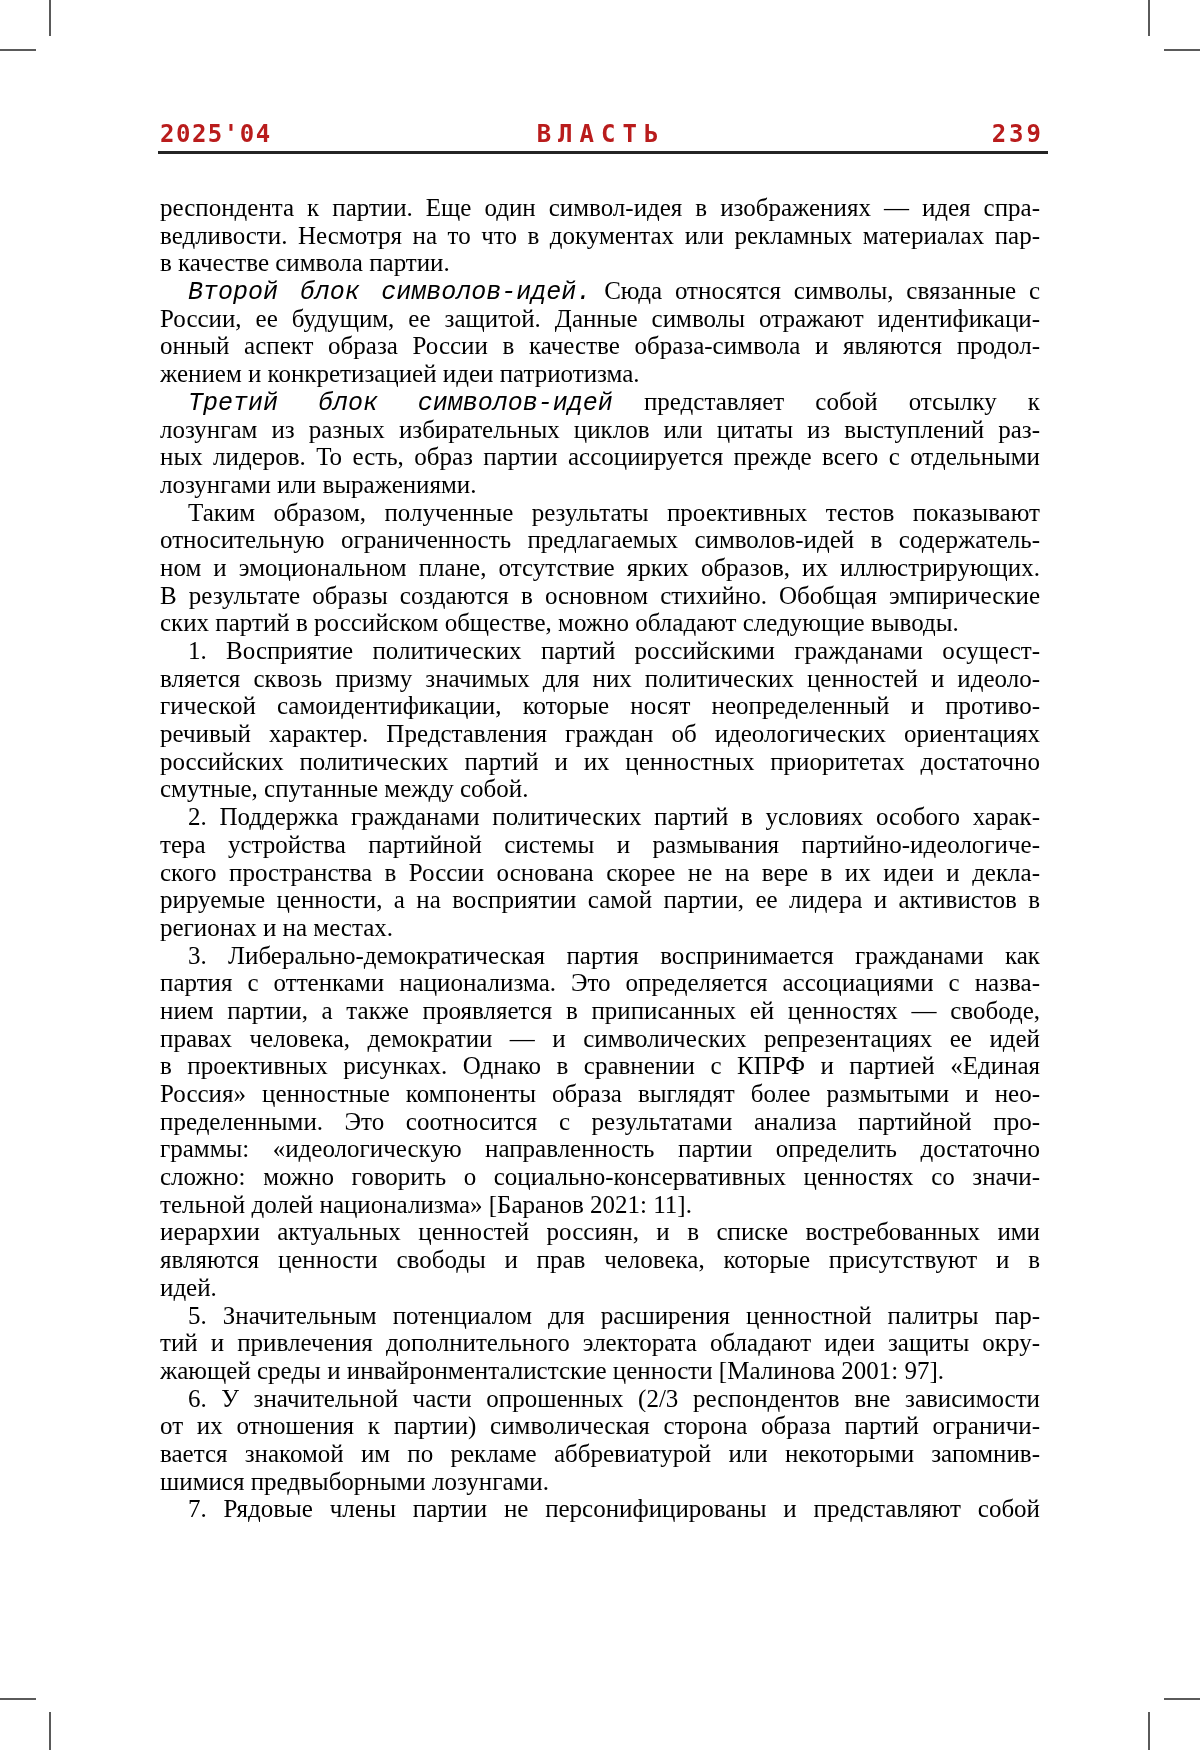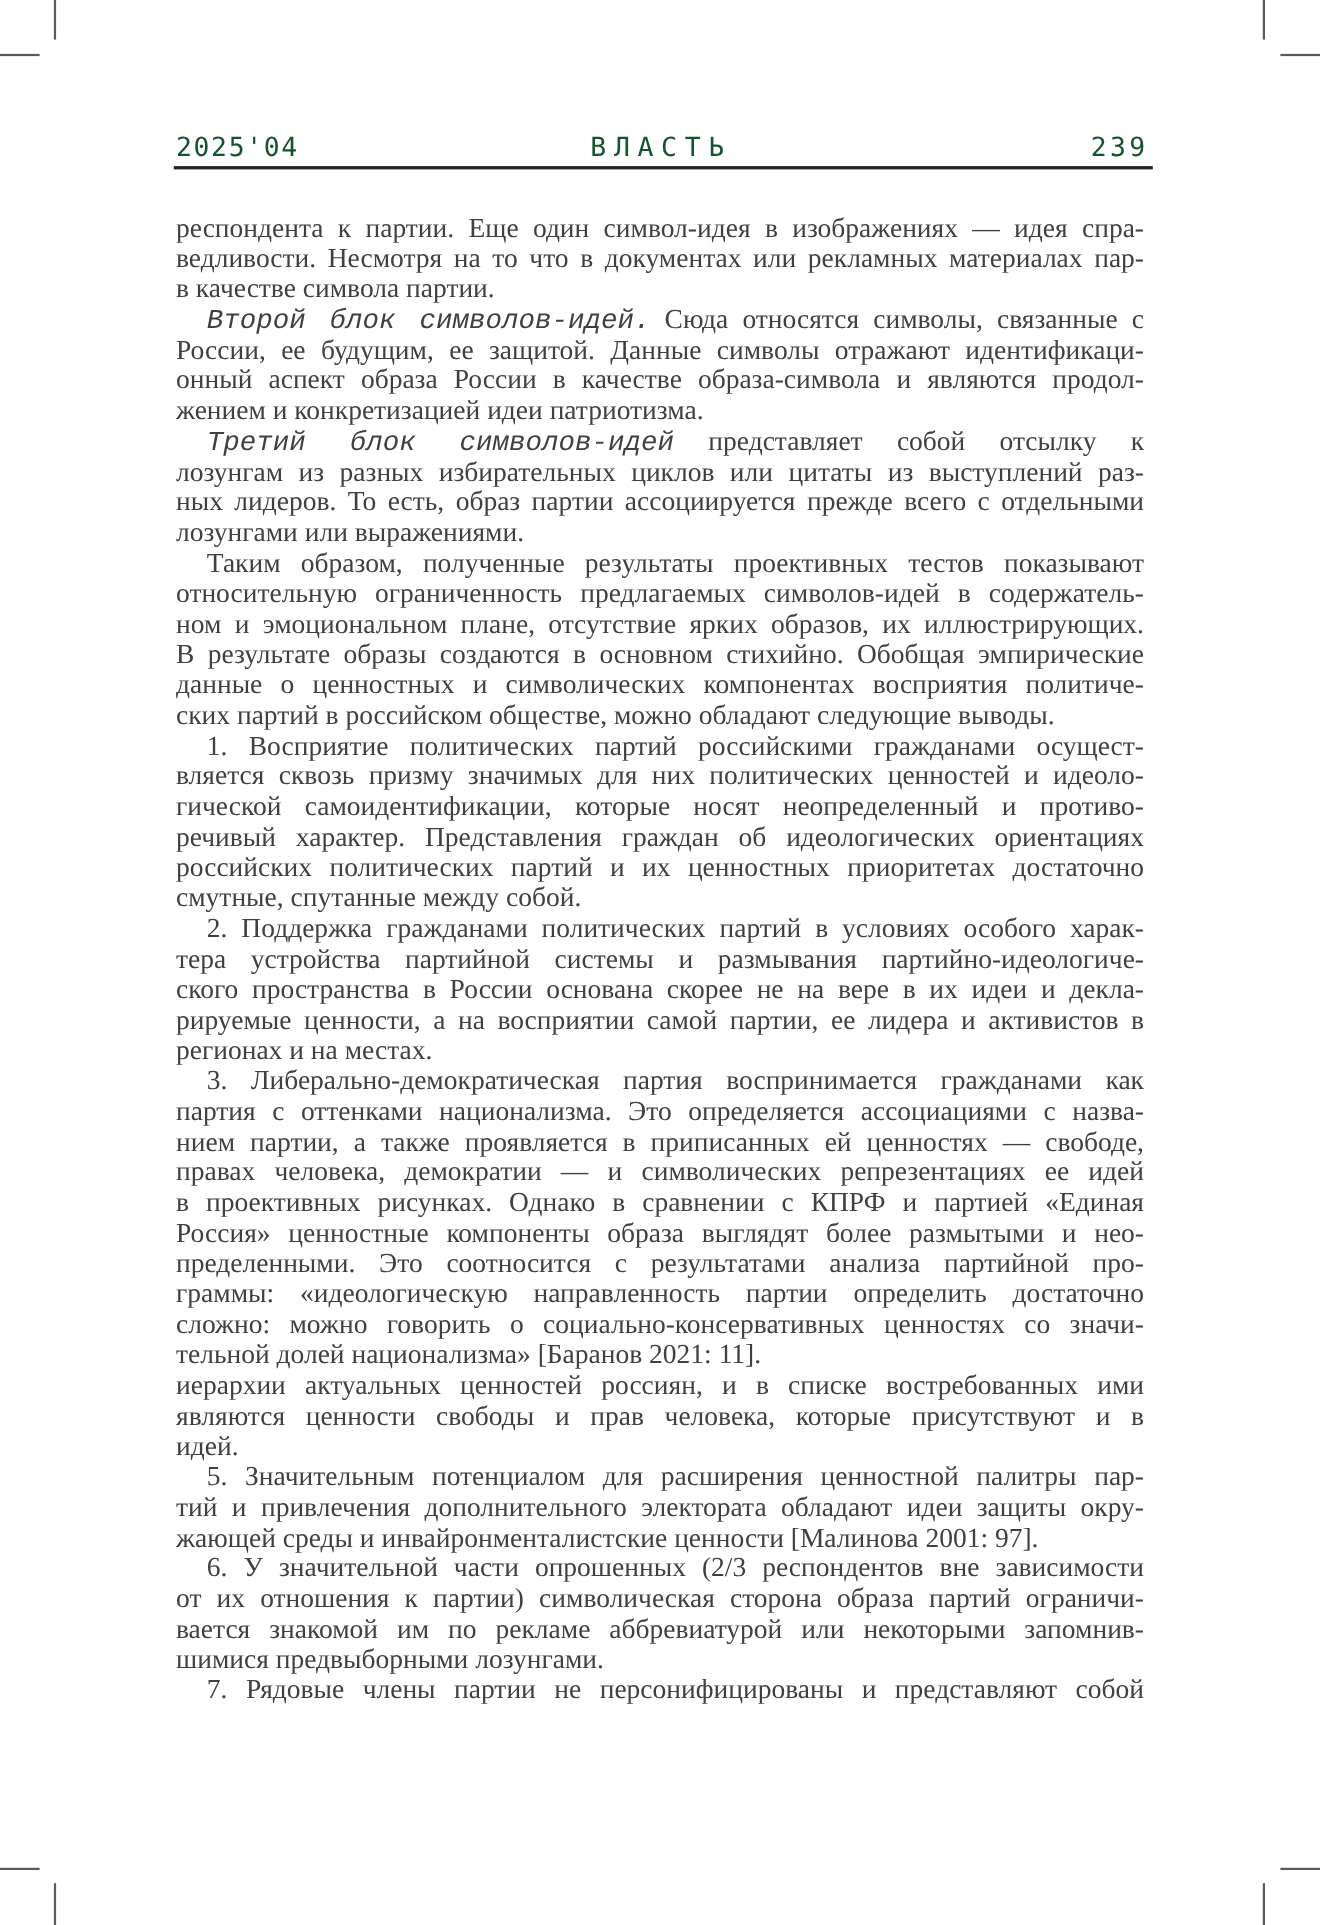--- a/index.html
+++ b/index.html
@@ -30,22 +30,22 @@
 
   
   .pagehead {
     position: absolute;
     left: 158px;
     top: 120px;
     width: 886px;
     height: 30px;
     font-family: "DejaVu Sans Mono", "Liberation Mono", monospace;
     font-size: 24px;
-    font-weight: 400;
-    color: #14532d;
+    font-weight: 700;
+    color: #b91c1c;
   }
   .pagehead .issue   { position: absolute; left: 2px; top: 0; letter-spacing: 1.5px; }
   .pagehead .jtitle  { position: absolute; left: 50%; top: 0; transform: translateX(-50%); letter-spacing: 7px; }
   .pagehead .pagenum { position: absolute; right: 0; top: 0; letter-spacing: 3px; }
 
   .headrule {
     position: absolute;
     left: 158px;
     top: 151px;
     width: 890px;
@@ -54,21 +54,21 @@
   }
 
   
   .body {
     position: absolute;
     left: 160px;
     top: 194px;
     width: 880px;
     font-family: "Liberation Serif", "DejaVu Serif", serif;
     font-size: 25px;
-    color: #404040;
+    color: #000000;
   }
   .para { margin: 0; }
   .line {
     height: 27.7px;
     line-height: 27.7px;
     overflow: hidden;
     text-align: justify;
   }
   
   .line.j::after {
@@ -119,21 +119,20 @@
         <div class="line indent j"><span class="it">Третий блок символов-идей</span><span> представляет собой отсылку к предвыборным</span></div>
         <div class="line j"><span>лозунгам из разных избирательных циклов или цитаты из выступлений раз-</span></div>
         <div class="line j"><span>ных лидеров. То есть, образ партии ассоциируется прежде всего с отдельными</span></div>
         <div class="line"><span>лозунгами или выражениями.</span></div>
       </div>
       <div class="para">
         <div class="line indent j"><span>Таким образом, полученные результаты проективных тестов показывают</span></div>
         <div class="line j"><span>относительную ограниченность предлагаемых символов-идей в содержатель-</span></div>
         <div class="line j"><span>ном и эмоциональном плане, отсутствие ярких образов, их иллюстрирующих.</span></div>
         <div class="line j"><span>В результате образы создаются в основном стихийно. Обобщая эмпирические</span></div>
-        <div class="line j"><span>данные о ценностных и символических компонентах восприятия политиче-</span></div>
         <div class="line"><span>ских партий в российском обществе, можно обладают следующие выводы.</span></div>
       </div>
       <div class="para">
         <div class="line indent j"><span>1. Восприятие политических партий российскими гражданами осущест-</span></div>
         <div class="line j"><span>вляется сквозь призму значимых для них политических ценностей и идеоло-</span></div>
         <div class="line j"><span>гической самоидентификации, которые носят неопределенный и противо-</span></div>
         <div class="line j"><span>речивый характер. Представления граждан об идеологических ориентациях</span></div>
         <div class="line j"><span>российских политических партий и их ценностных приоритетах достаточно</span></div>
         <div class="line"><span>смутные, спутанные между собой.</span></div>
       </div>

